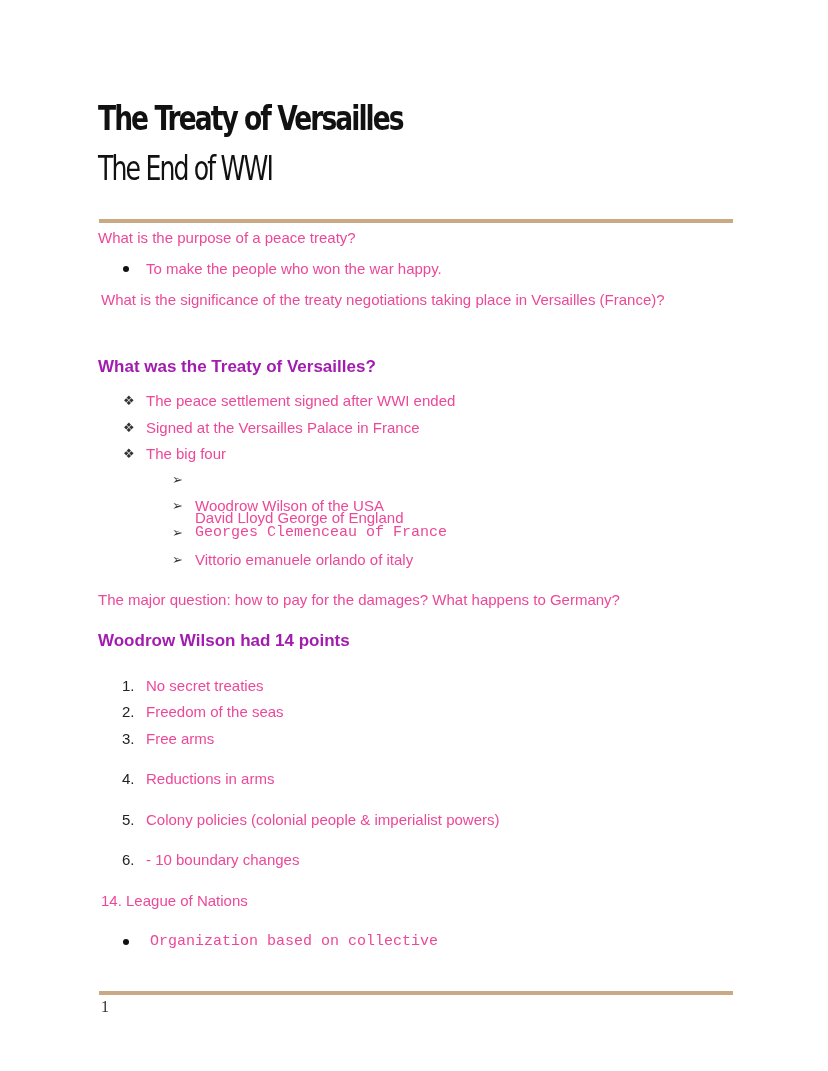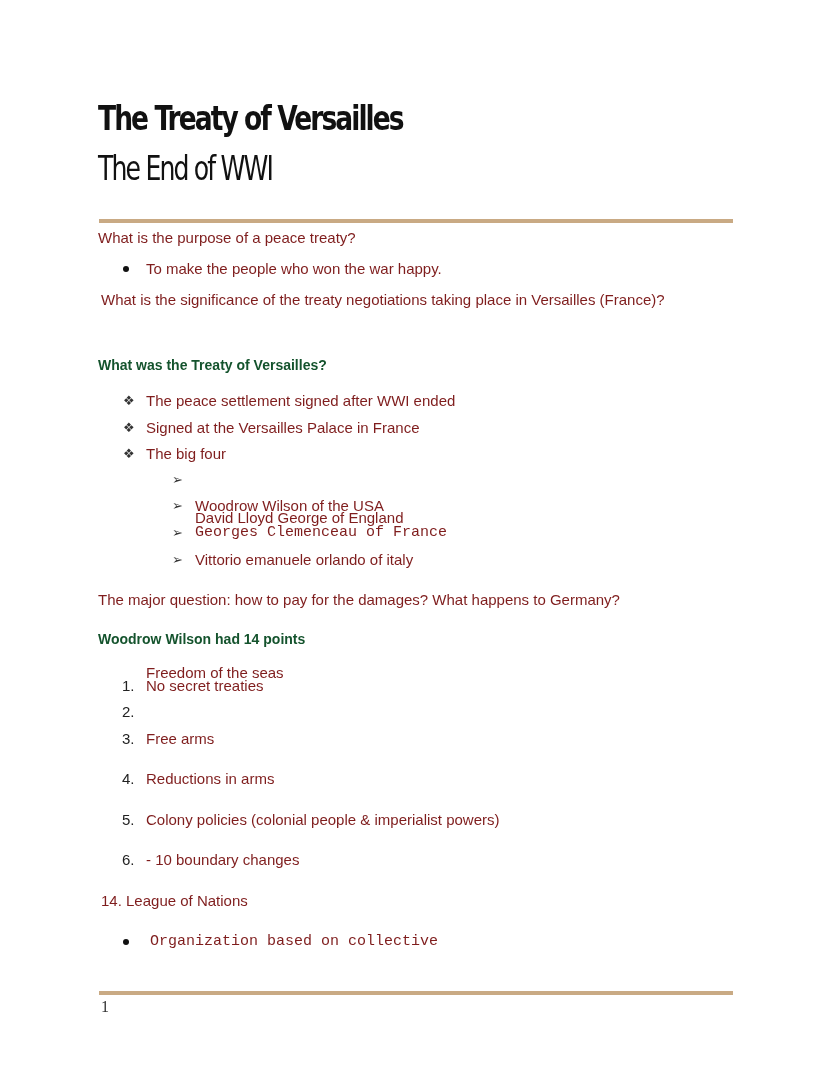--- a/index.html
+++ b/index.html
@@ -6,22 +6,22 @@
   body { width:828px; height:1071px; position:relative; overflow:hidden;
          font-family:"Liberation Sans", sans-serif; color:#222; }
   .page { position:absolute; left:0; top:0; width:828px; height:1071px; }
   .title { position:absolute; left:98px; top:98px; font-family:"DejaVu Sans", sans-serif;
            font-size:34px; font-weight:bold; letter-spacing:-2.5px; transform:scaleX(0.78);
            transform-origin:left top; color:#111; white-space:nowrap; }
   .subtitle { position:absolute; left:98px; top:148px; font-family:"DejaVu Sans", sans-serif;
            font-size:34px; font-weight:normal; letter-spacing:-2.5px; transform:scaleX(0.74);
            transform-origin:left top; color:#111; white-space:nowrap; }
   .rule { position:absolute; left:99px; width:634px; height:4px; background:#c9aa84; }
-  .t { position:absolute; font-size:15px; white-space:nowrap; color:#7f1d1d; }
-  .h { position:absolute; font-size:14px; font-weight:bold; white-space:nowrap; color:#14532d; }
+  .t { position:absolute; font-size:15px; white-space:nowrap; color:#ec4899; }
+  .h { position:absolute; font-size:17px; font-weight:bold; white-space:nowrap; color:#a21caf; }
   .bullet-dot { position:absolute; width:6px; height:6px; border-radius:50%; background:#111; }
   .glyph { position:absolute; font-size:13px; color:#333; white-space:nowrap; }
   .num { position:absolute; font-size:15px; color:#222; white-space:nowrap; }
   .pagenum { position:absolute; left:101px; top:998px; font-family:"Liberation Serif", serif;
              font-size:16px; color:#333; }
 </style>
 </head>
 <body>
 
 <div class="page">
@@ -54,21 +54,21 @@
   <div class="glyph" style="left:172px; top:552px;">➢</div>
   <div class="t" style="left:195px; top:551px;">Vittorio emanuele orlando of italy</div>
 
   <div class="t" style="left:98px; top:591px;text-align:center;">The major question: how to pay for the damages? What happens to Germany?</div>
 
   <div class="h" style="left:98px; top:631px;">Woodrow Wilson had 14 points</div>
 
   <div class="num" style="left:122px; top:677px;">1.</div>
   <div class="t" style="left:146px; top:677px;">No secret treaties</div>
   <div class="num" style="left:122px; top:703px;">2.</div>
-  <div class="t" style="left:146px; top:664px;">Freedom of the seas</div>
+  <div class="t" style="left:146px; top:703px;">Freedom of the seas</div>
   <div class="num" style="left:122px; top:730px;">3.</div>
   <div class="t" style="left:146px; top:730px;">Free arms</div>
   <div class="num" style="left:122px; top:770px;">4.</div>
   <div class="t" style="left:146px; top:770px;">Reductions in arms</div>
   <div class="num" style="left:122px; top:811px;">5.</div>
   <div class="t" style="left:146px; top:811px;">Colony policies (colonial people &amp; imperialist powers)</div>
   <div class="num" style="left:122px; top:851px;">6.</div>
   <div class="t" style="left:146px; top:851px;">- 10  boundary changes</div>
 
   <div class="t" style="left:101px; top:892px;">14. League of Nations</div>

